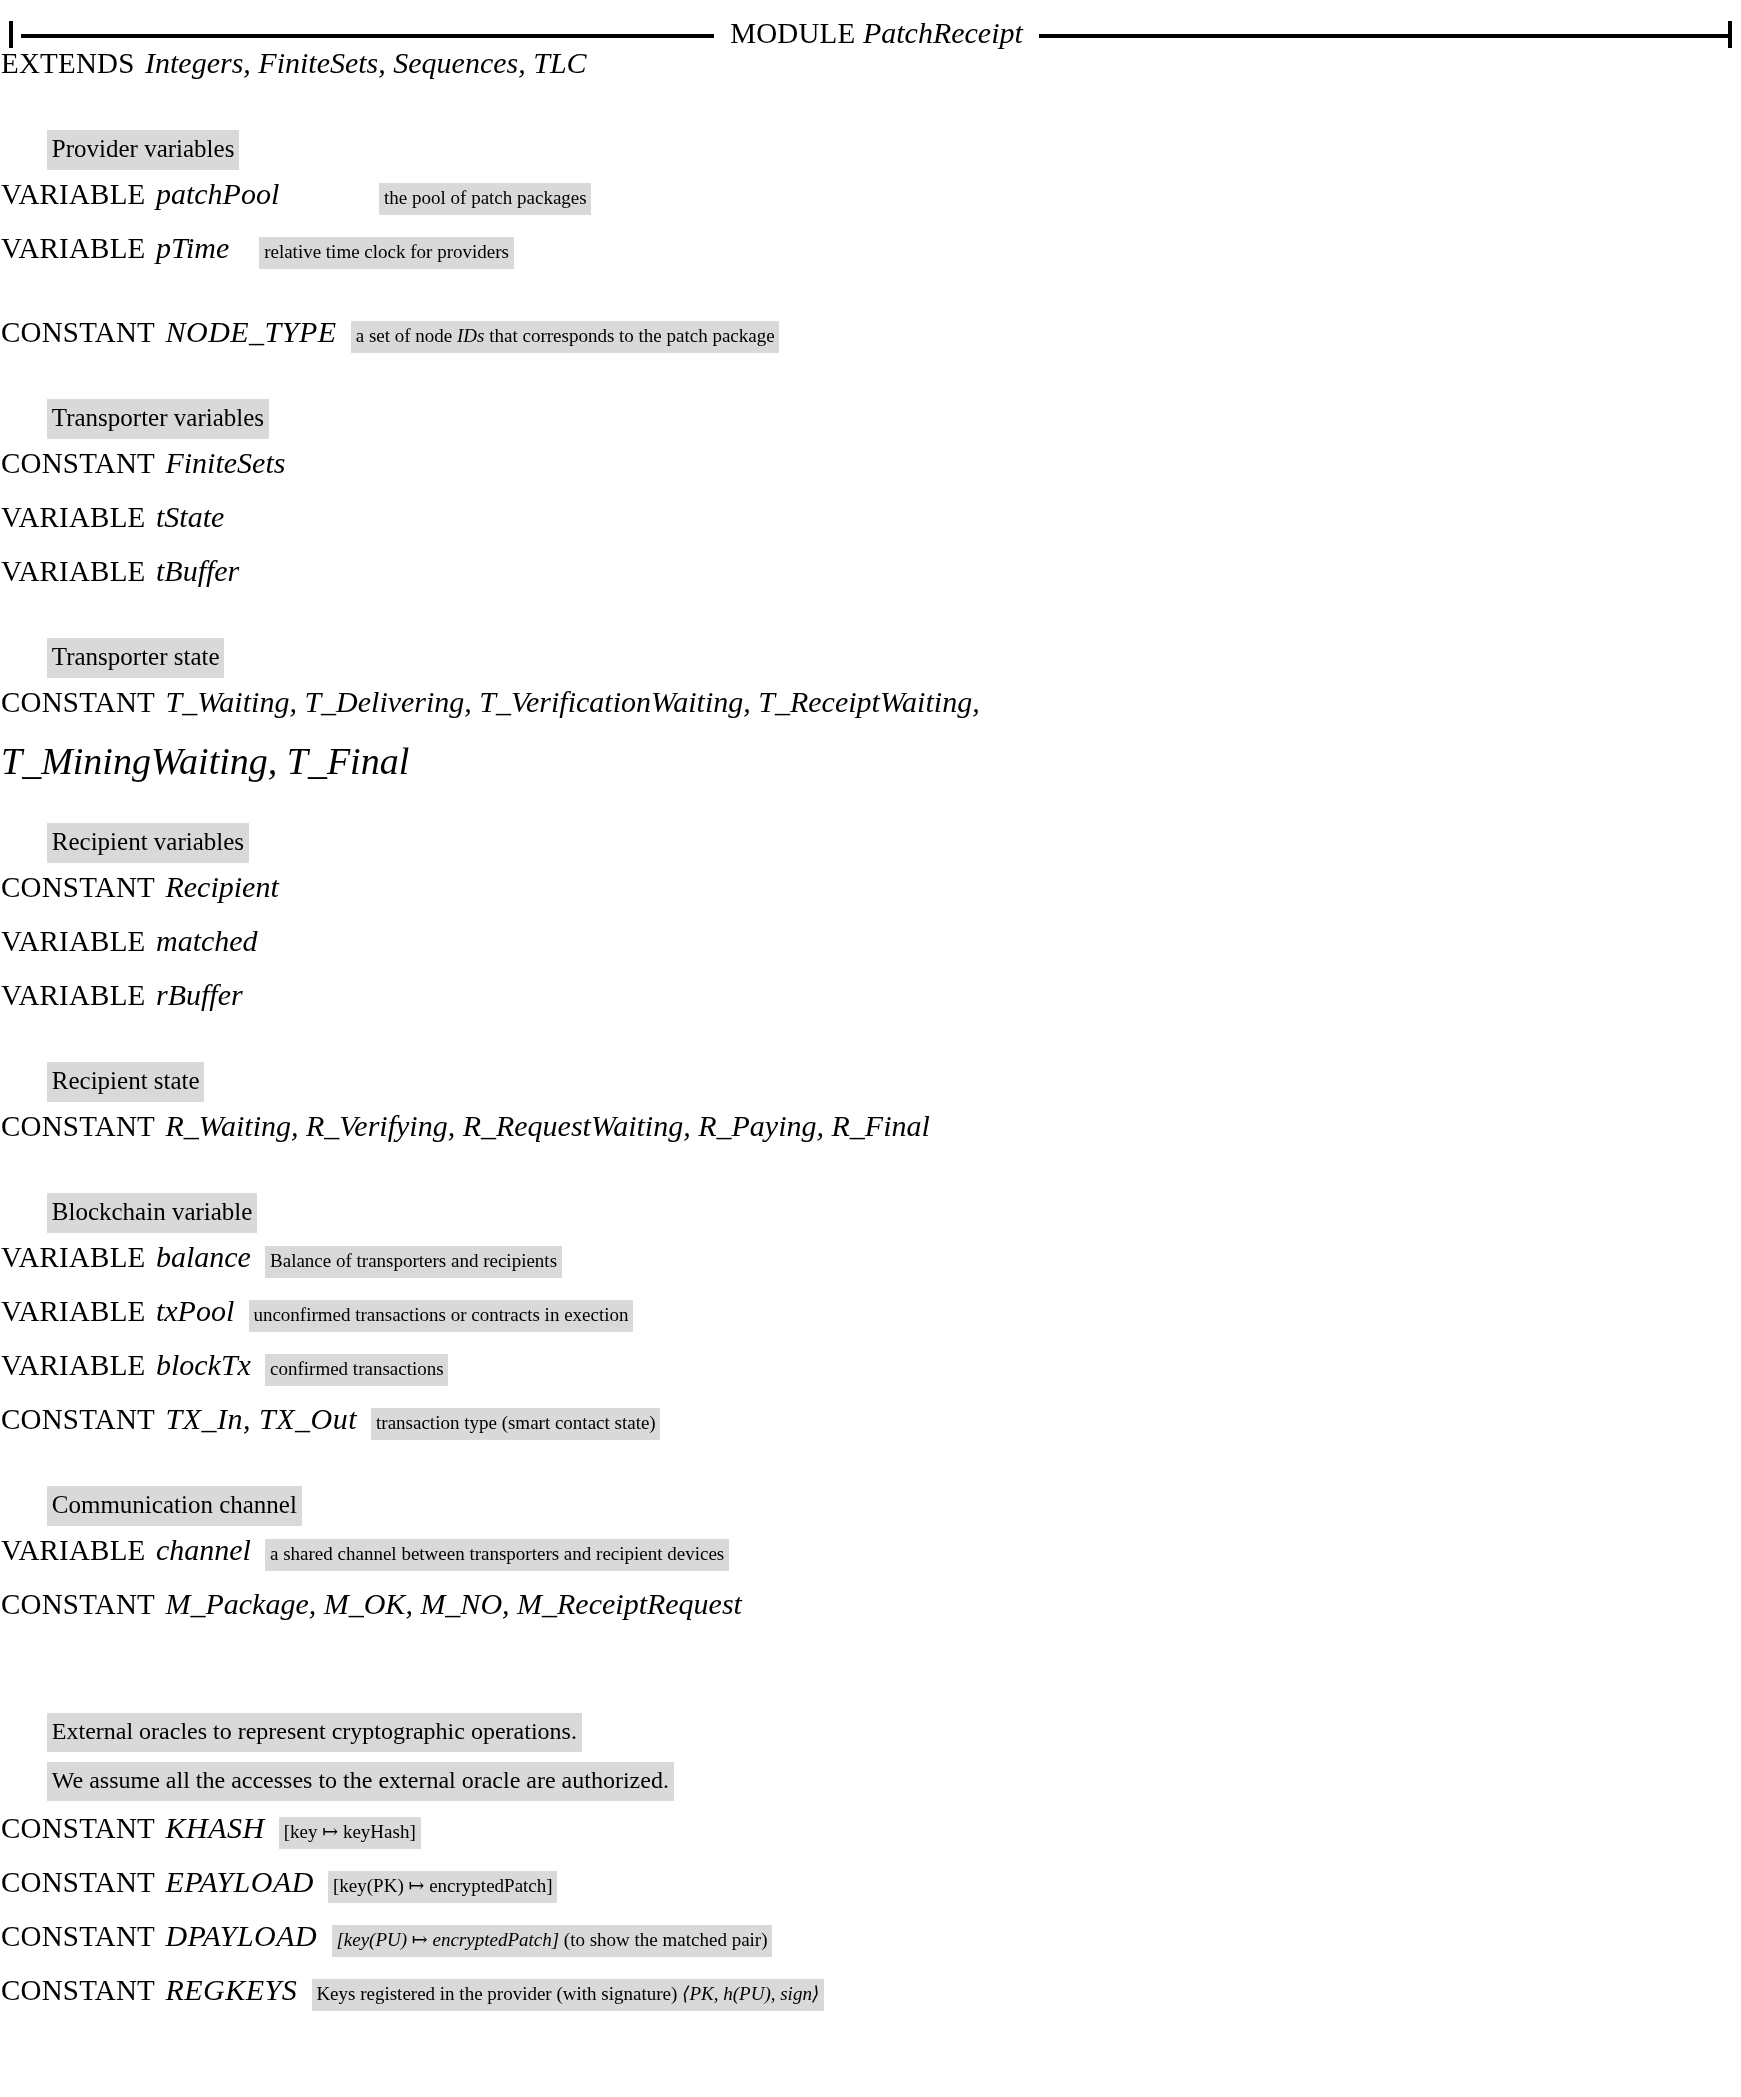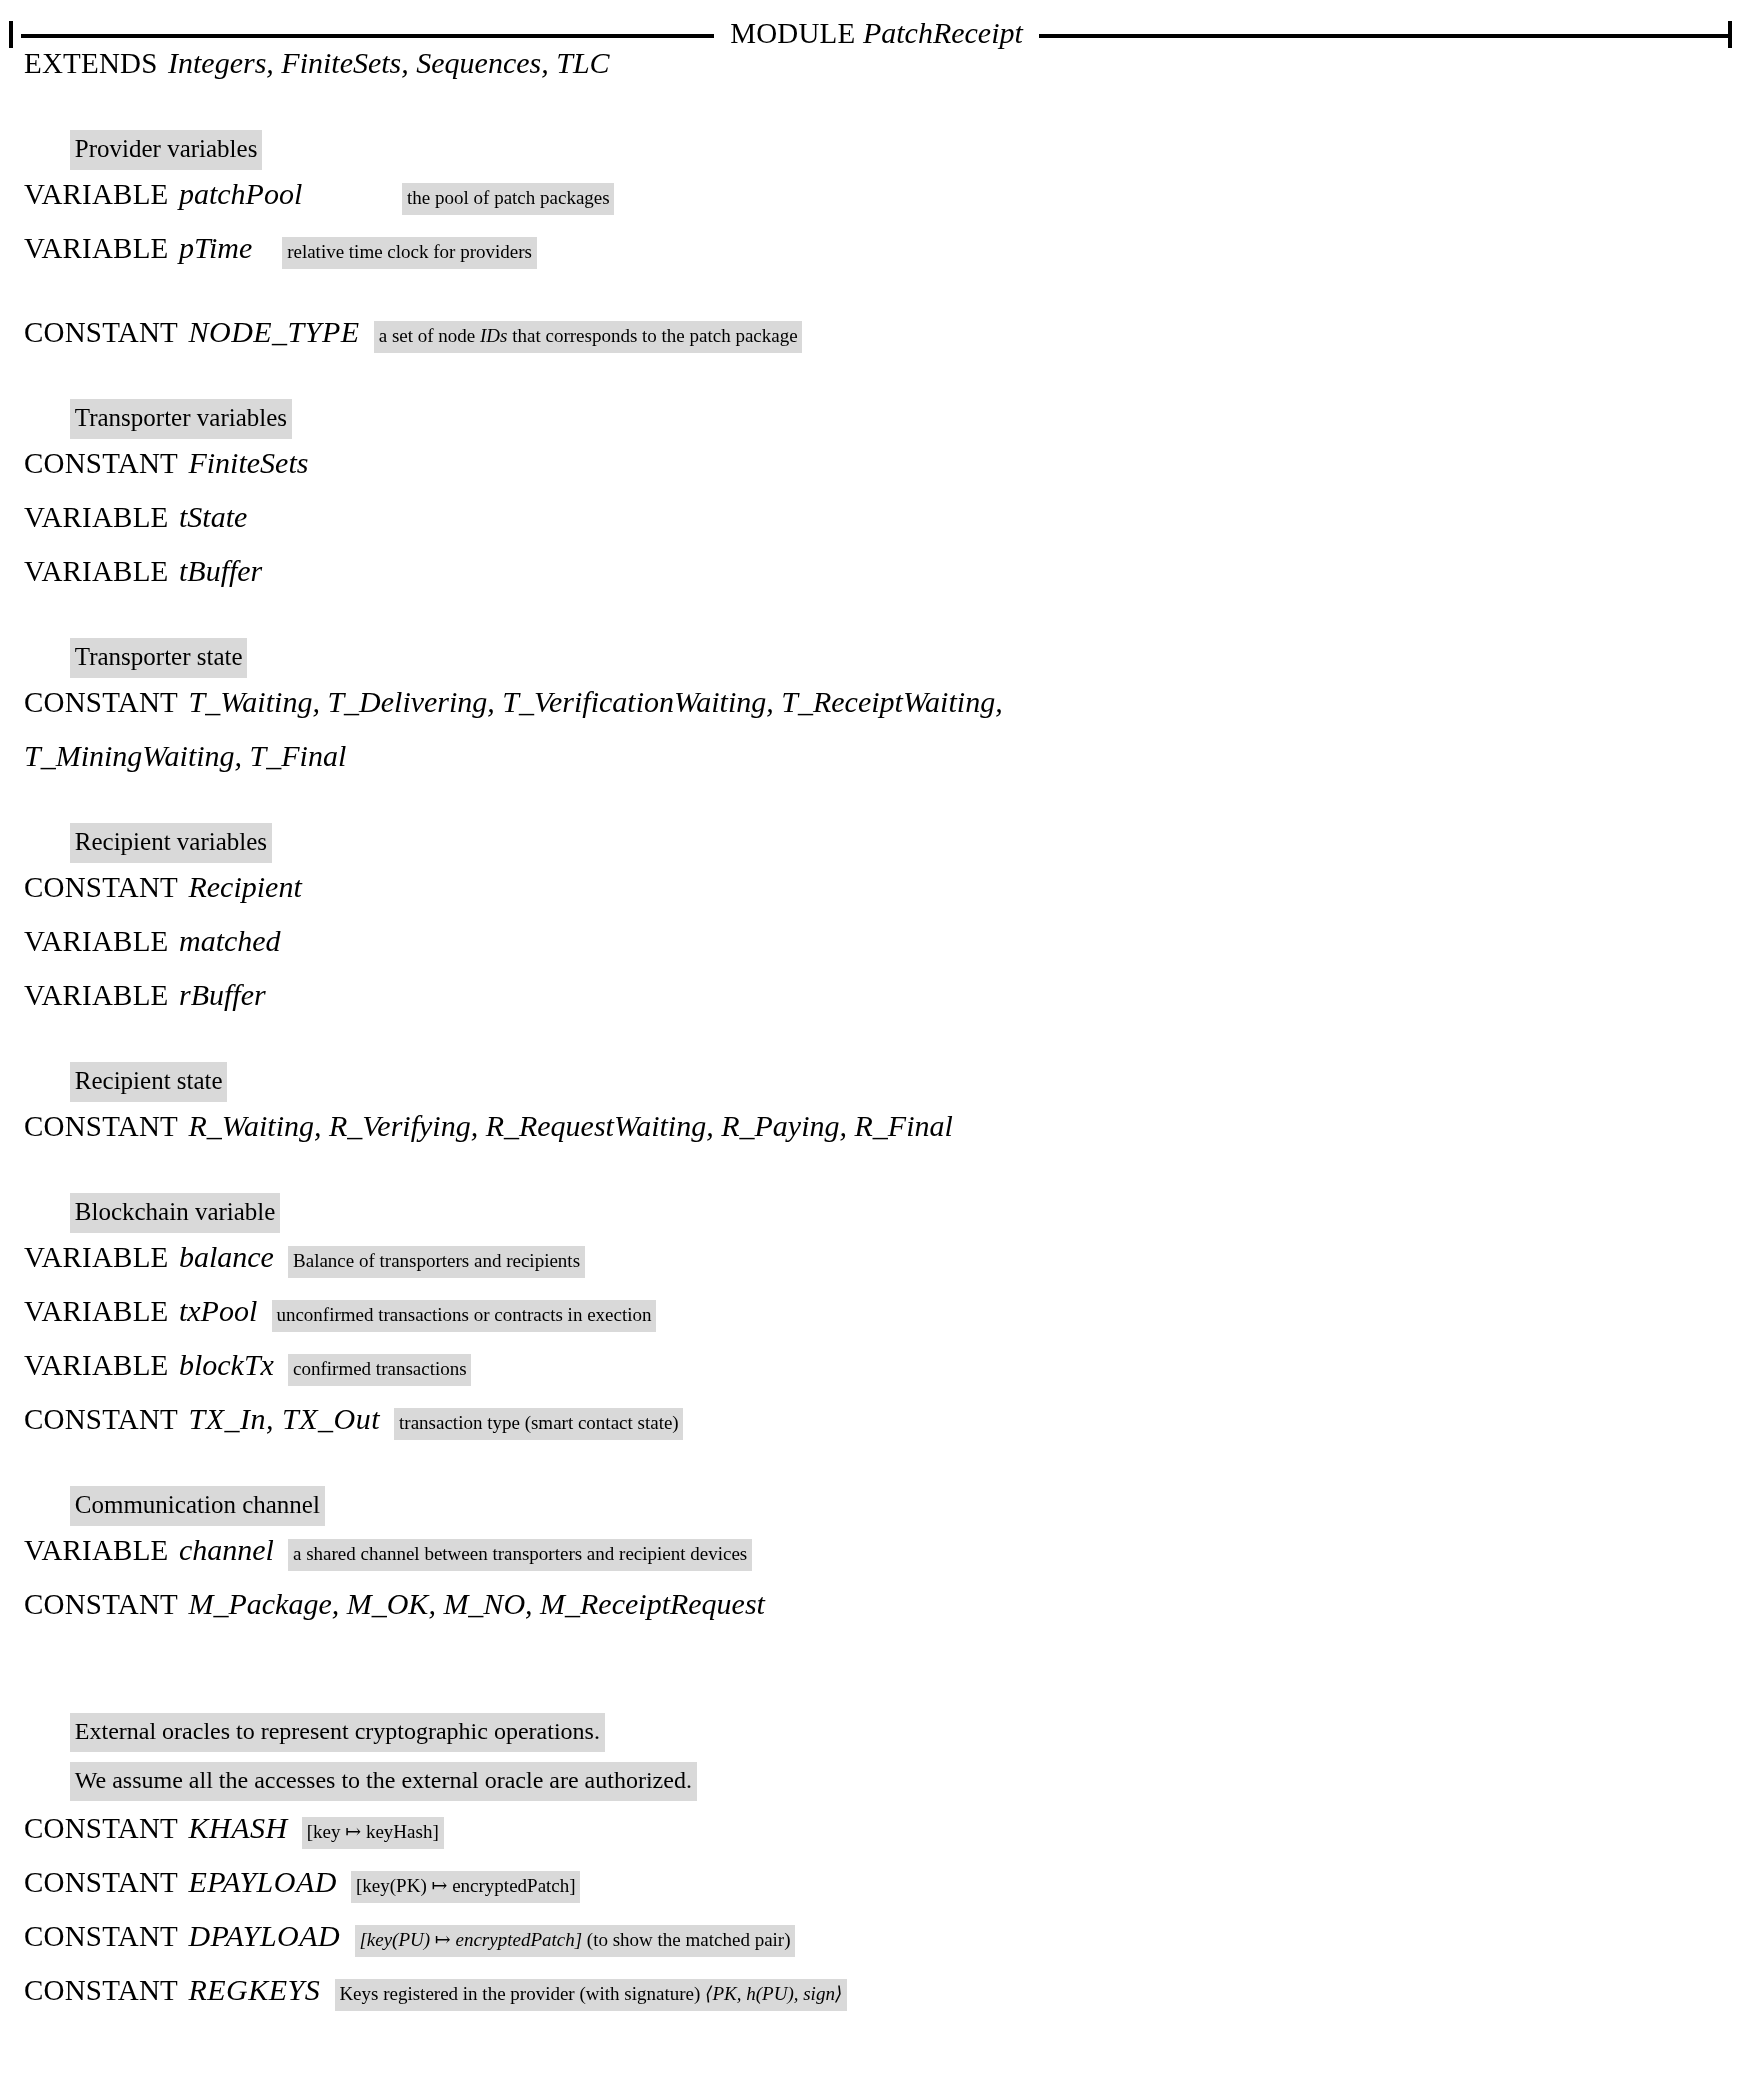--- a/index.html
+++ b/index.html
@@ -59,21 +59,21 @@
     width: 4.3px;
     height: 27px;
     background: #000;
     top: 21px;
   }
   .tick.left  { left: 0; }
   .tick.right { right: 0; }
 
   
   .body {
-    padding: 0 24px;
+    padding: 0 1px;
   }
 
   
   .stmt {
     display: flex;
     align-items: baseline;
     flex-wrap: nowrap;
     margin: 0;
     padding: 0;
     height: 54px;
@@ -113,21 +113,21 @@
     align-items: flex-start;
     padding-left: 46px;
   }
   .section .cmt { font-size: 25px; }
   .gap-md { height: 30px; }
   .gap-xl { height: 72px; }
 
   
   .cont {
     font-style: italic;
-    font-size: 30px;
+    font-size: 38px;
     height: 54px;
     display: flex;
     align-items: baseline;
     white-space: nowrap;
   }
 
   
   .sp-sm { display: inline-block; width: 14.3px; }
   .sp-md { display: inline-block; width: 30px; }
   .sp-xl { display: inline-block; width: 100px; }

